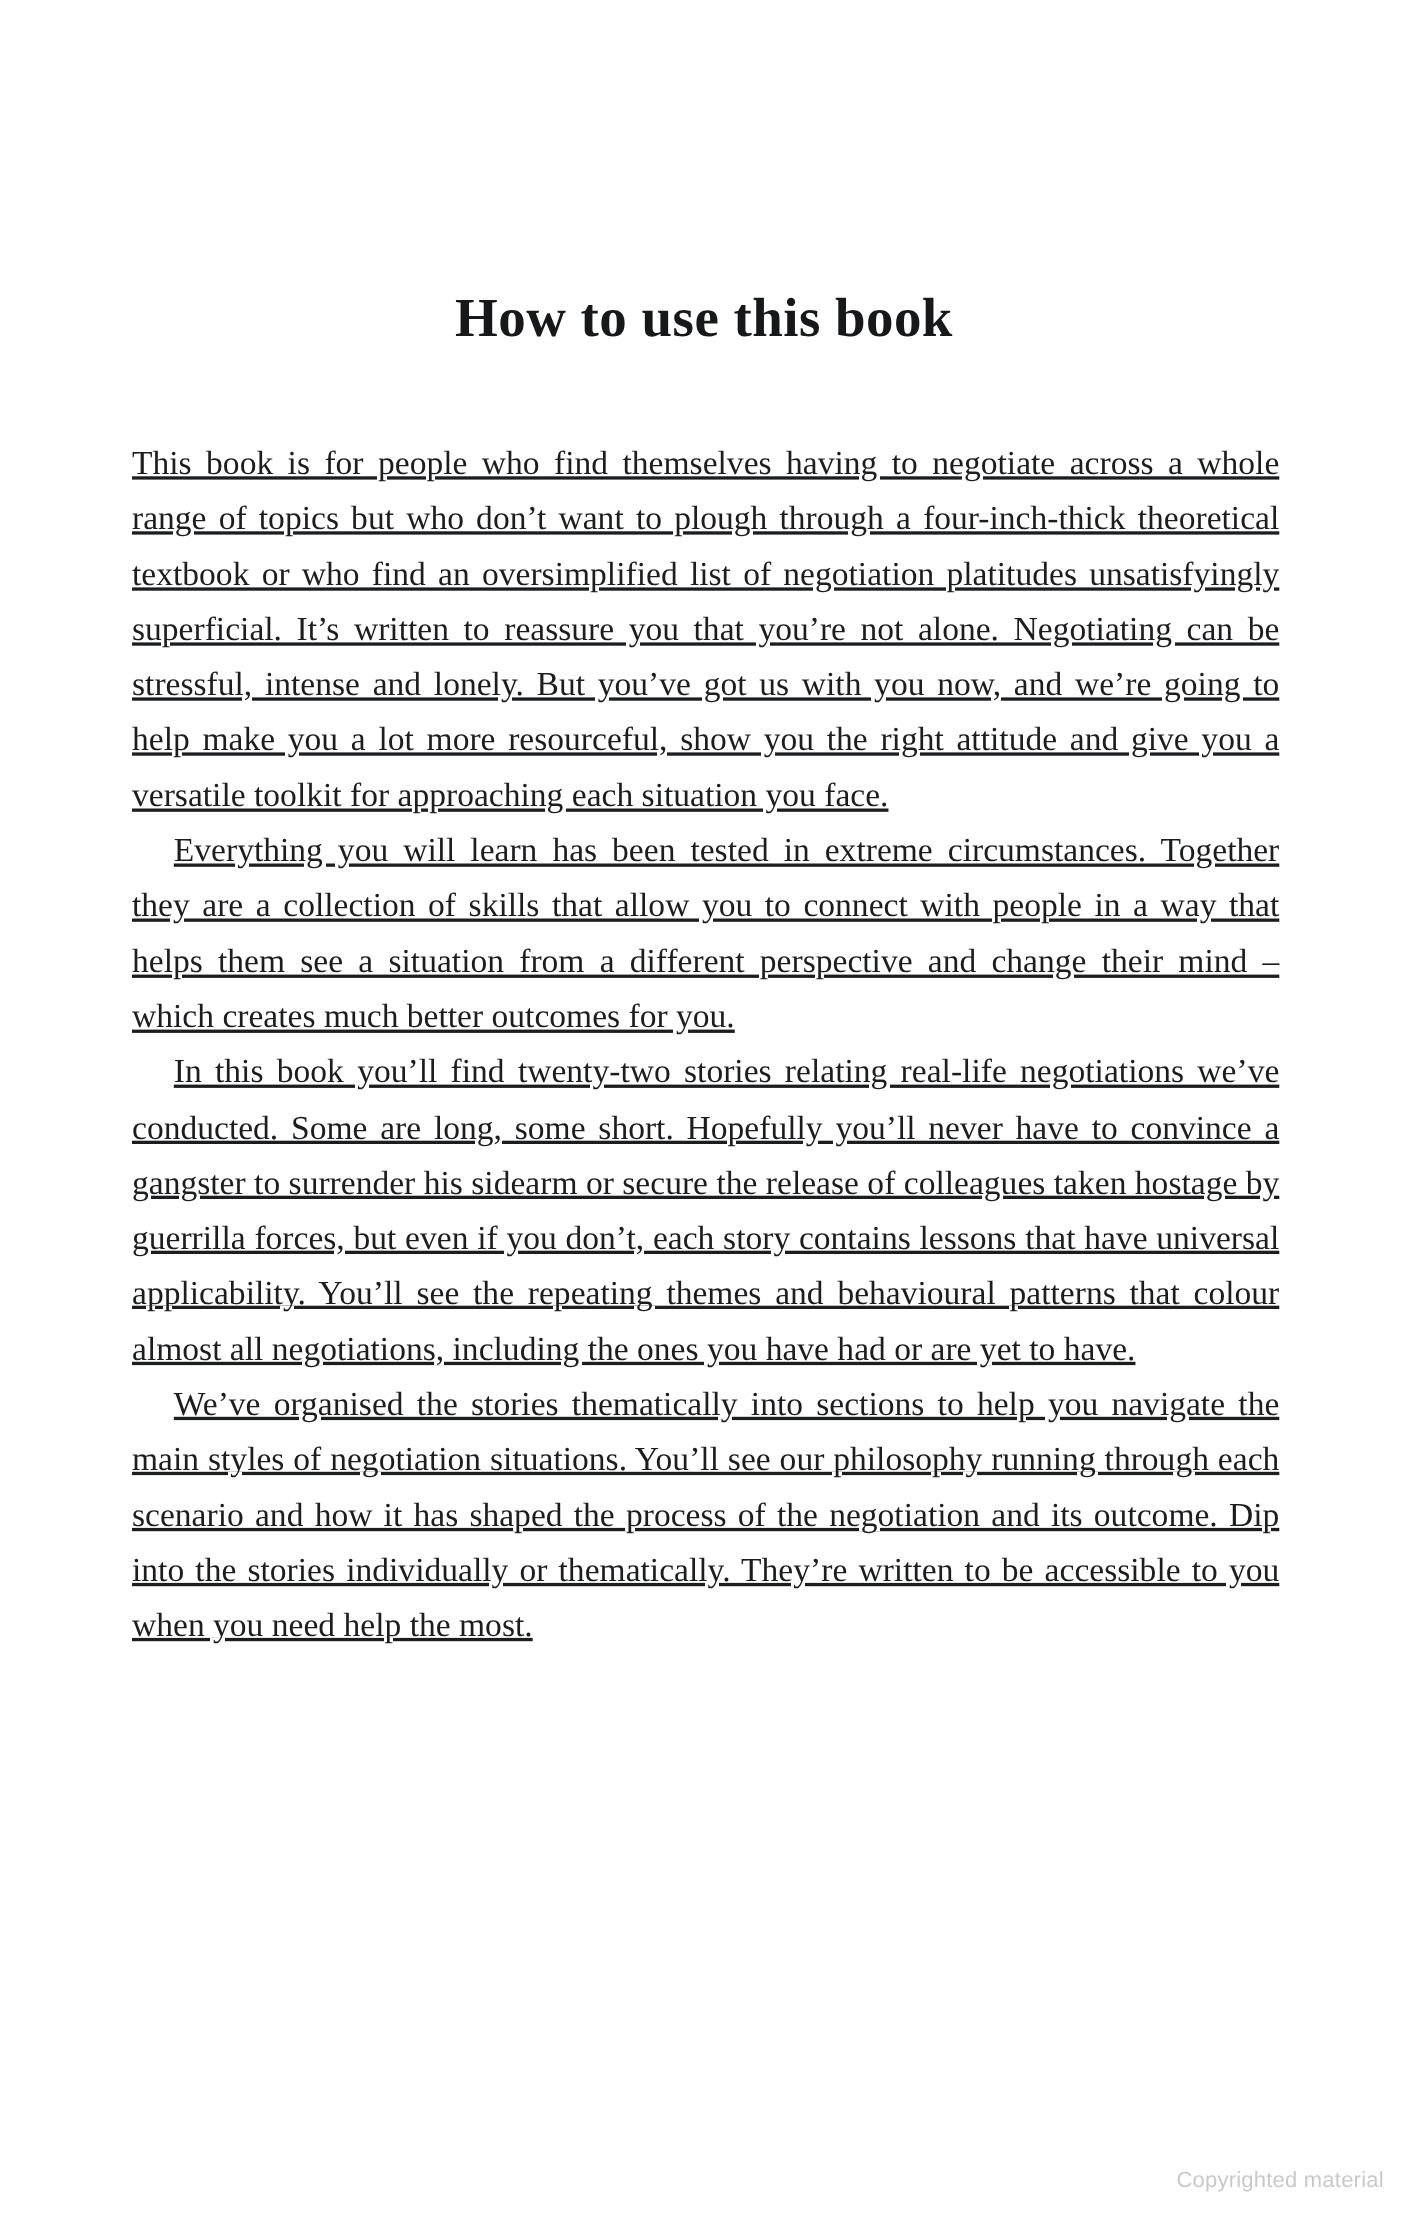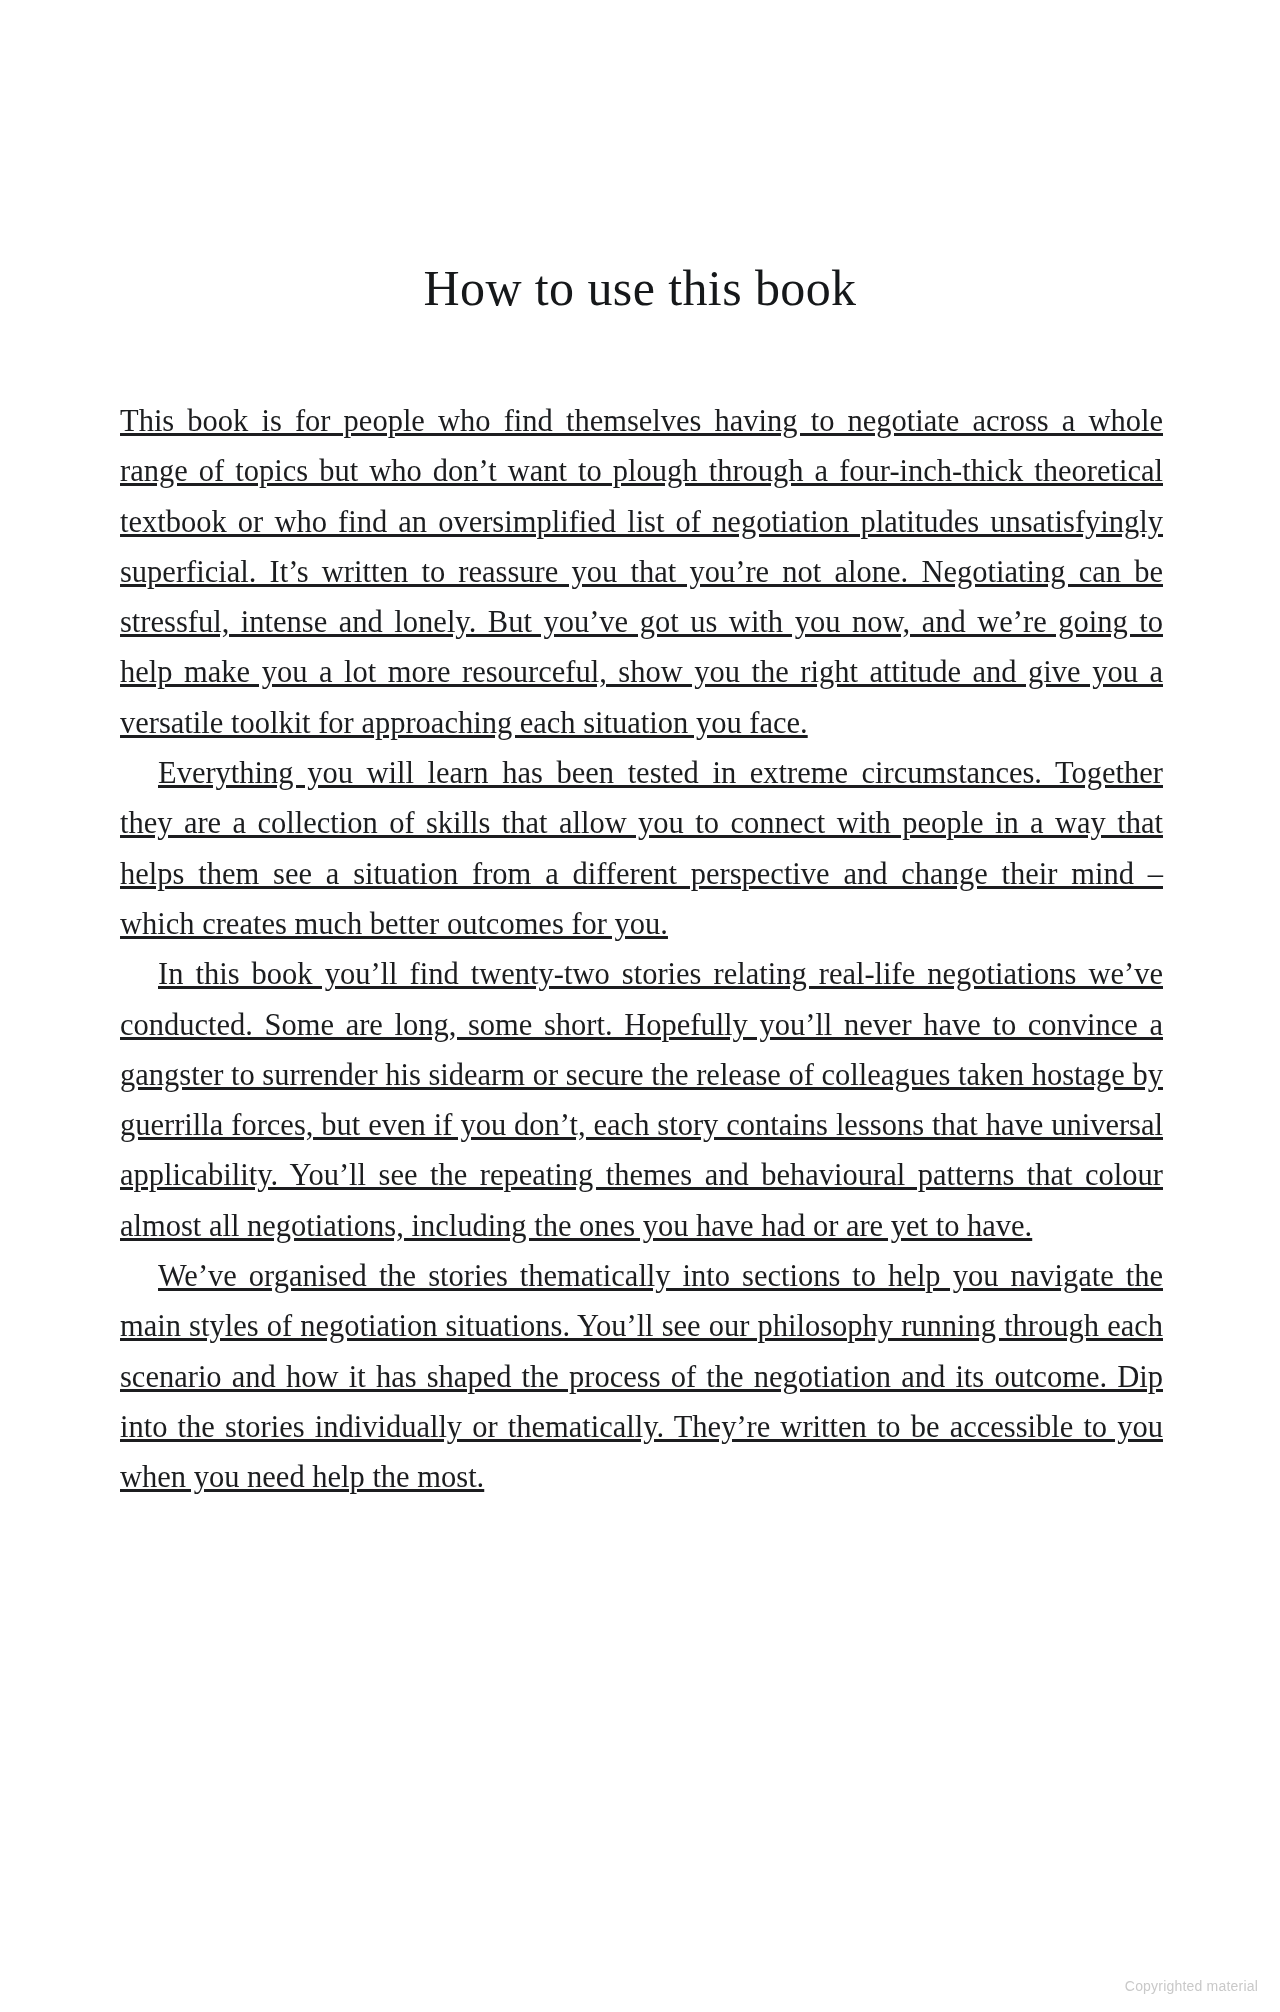--- a/index.html
+++ b/index.html
@@ -24,21 +24,21 @@
   }
 
   .page-title {
     position: absolute;
     top: 228px;
     left: 0;
     width: 1280px;
     text-align: center;
     font-family: "Liberation Serif", "DejaVu Serif", serif;
     font-size: 50px;
-    font-weight: 400;
+    font-weight: 700;
     letter-spacing: 0.4px;
     color: #16181a;
     line-height: 1.05;
   }
 
   .body-copy {
     position: absolute;
     top: 396px;
     left: 120px;
     width: 1043px;
@@ -64,21 +64,21 @@
   
   .body-copy p {
     text-align-last: left;
   }
 
   .copyright-note {
     position: absolute;
     right: 22px;
     bottom: 18px;
     font-family: "Liberation Sans", "DejaVu Sans", sans-serif;
-    font-size: 14px;
+    font-size: 20px;
     font-weight: 400;
     letter-spacing: 0.2px;
     color: #c9c9c9;
     white-space: nowrap;
   }
 </style>
 </head>
 <body>
 
 <div class="page">

